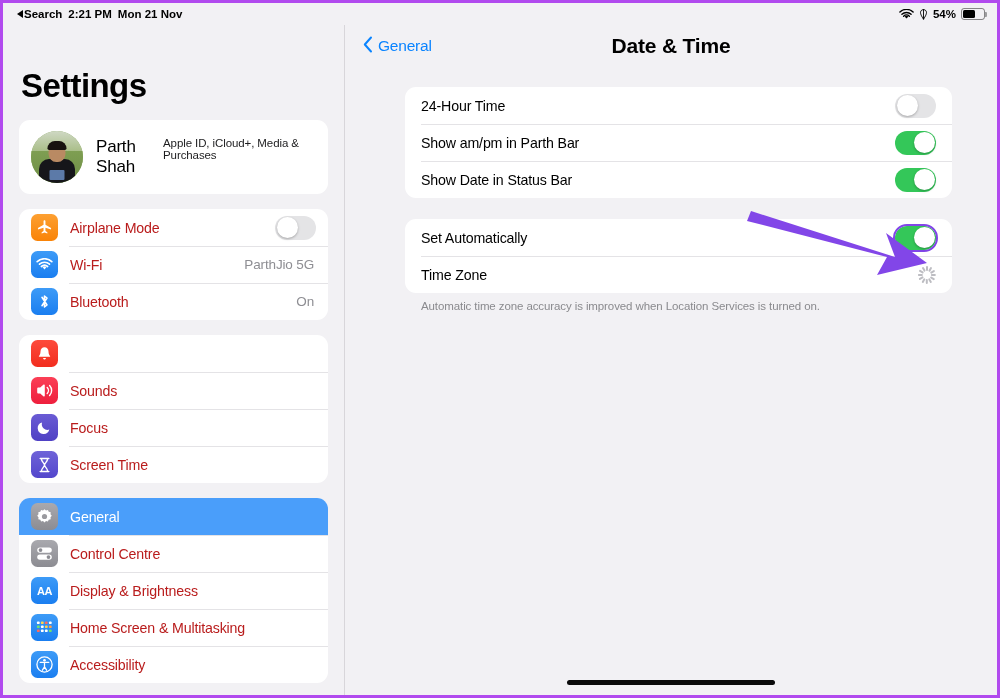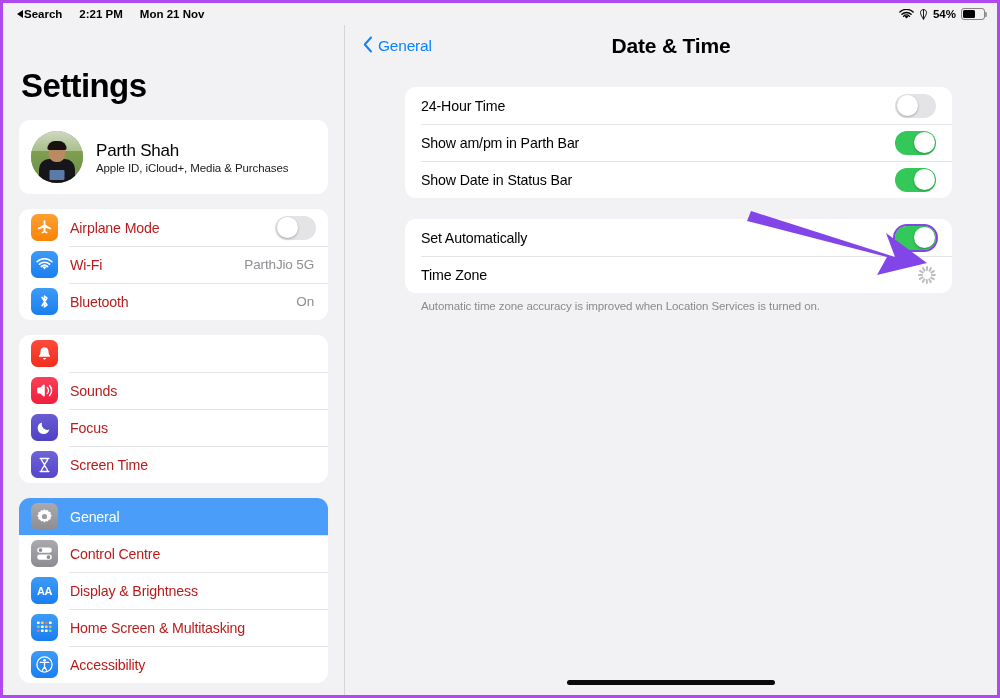--- a/index.html
+++ b/index.html
@@ -29,21 +29,21 @@
     height: 22px;
     display: flex;
     align-items: center;
     justify-content: space-between;
     padding: 0 12px 0 14px;
     font-size: 11.5px;
     font-weight: bold;
     color: #000;
     z-index: 40;
   }
-  .sb-left { display: flex; align-items: flex-start; gap: 17px; }
+  .sb-left { display: flex; align-items: flex-start; gap: 6px; }
   .sb-right { display: flex; align-items: center; gap: 5px; }
   .sb-back-tri {
     width: 0; height: 0;
     border-top: 4.5px solid transparent;
     border-bottom: 4.5px solid transparent;
     border-right: 6px solid #000;
     margin-right: -3px;
   }
 
   .wifi-glyph { display:block; }
@@ -142,21 +142,21 @@
   }
   #avatar .av-body {
     position:absolute; bottom:0; left:50%; transform:translateX(-50%);
     width:36px; height:24px; border-radius:10px 10px 0 0;
     background:#16161a;
   }
   #avatar .av-print {
     position:absolute; bottom:3px; left:50%; transform:translateX(-50%);
     width:15px; height:10px; background:#5c7aa8; border-radius:1px;
   }
-  #profile-text { display: flex; flex-direction: column; gap: 1px; }
+  #profile-text { display: flex; gap: 1px; }
   #profile-name { font-size: 17px; font-weight: 500; color: #000; letter-spacing: -0.2px; }
   #profile-sub  { font-size: 11.5px; color: #1c1c1e; letter-spacing: -0.1px; }
 
   
   .row {
     display: flex;
     align-items: center;
     height: 37px;
     padding: 0 12px;
     position: relative;

